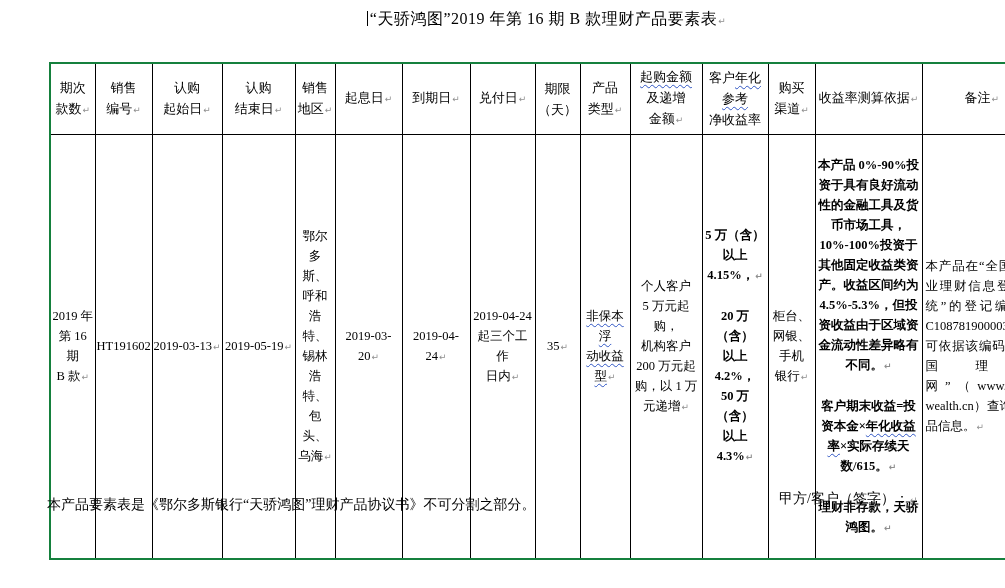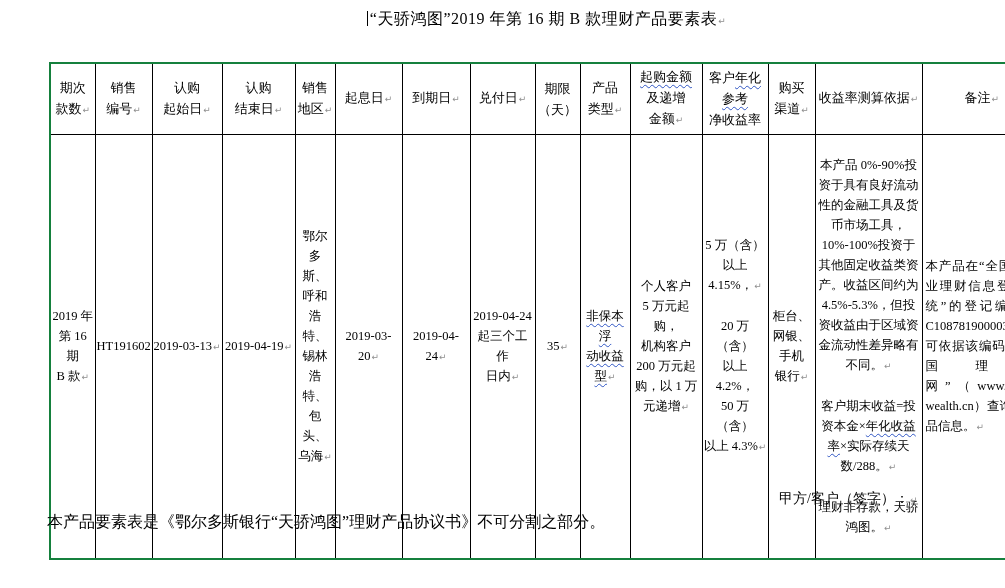--- a/index.html
+++ b/index.html
@@ -12,26 +12,26 @@
         border:2px solid #15803d;}
   th,td{border:1px solid #000;text-align:center;vertical-align:middle;white-space:pre-line;
         font-weight:normal;padding:0 1px;font-size:12.5px;line-height:20px;overflow:hidden;}
   .hrow{height:71px}
   .hrow th{font-size:13px;line-height:21px;}
   .drow{height:348px}
   .wavy{text-decoration-line:underline;text-decoration-style:wavy;text-decoration-color:#2f55c4;
         text-decoration-thickness:1px;text-underline-offset:3px;}
   td.basis{padding:0 2px;}
   td.note{text-align:justify;padding:16px 3px;}
-  .para{margin:0;}
+  .para{margin:0;font-weight:bold;}
   .row-end-mark{position:absolute;left:999px;top:66px;color:#8f8f8f;font-size:10px;
         font-family:"DejaVu Sans",sans-serif;}
   .resize-handle{position:absolute;left:997px;top:483px;width:7px;height:7px;
         border:1px solid #aeaeae;background:#f2f2f2;}
-  .footer-note{position:absolute;left:3px;top:512px;font-size:16px;}
+  .footer-note{position:absolute;left:3px;top:496px;font-size:14px;}
   .sig-block{position:absolute;left:735px;top:489px;font-size:14px;line-height:20px;}
   .sig-line{margin:0 0 11px 0;}
 </style>
 </head>
 <body>
 
 <div id="page">
 
   <div class="title"><span class="caret"></span><span>“天骄鸿图”2019 年第 16 期 B 款理财产品要素表</span><span class="pm">↵</span></div>
 
@@ -82,21 +82,21 @@
 渠道</span><span class="pm">↵</span></th>
       <th><span>收益率测算依据</span><span class="pm">↵</span></th>
       <th><span>备注</span><span class="pm">↵</span></th>
     </tr>
     <tr class="drow">
       <td><span>2019 年
 第 16 期
 B 款</span><span class="pm">↵</span></td>
       <td><span>HT191602</span><span class="pm">↵</span></td>
       <td><span>2019-03-13</span><span class="pm">↵</span></td>
-      <td><span>2019-04-19</span><span class="pm">↵</span></td>
+      <td><span>2019-05-19</span><span class="pm">↵</span></td>
       <td><span>鄂尔
 多斯、
 呼和
 浩特、
 锡林
 浩特、
 包头、
 乌海</span><span class="pm">↵</span></td>
       <td><span>2019-03-20</span><span class="pm">↵</span></td>
       <td><span>2019-04-24</span><span class="pm">↵</span></td>
@@ -120,21 +120,21 @@
 以上 4.2%，
 50 万（含）
 以上 4.3%</span><span class="pm">↵</span></div>
       </td>
       <td><span>柜台、
 网银、
 手机
 银行</span><span class="pm">↵</span></td>
       <td class="basis">
         <div class="para"><span>本产品 0%-90%投资于具有良好流动性的金融工具及货币市场工具，10%-100%投资于其他固定收益类资产。收益区间约为 4.5%-5.3%，但投资收益由于区域资金流动性差异略有不同。</span><span class="pm">↵</span></div>
-        <div class="para"><span>客户期末收益=投资本金×</span><span class="wavy">年化收益率</span><span>×实际存续天数/288。</span><span class="pm">↵</span></div>
+        <div class="para"><span>客户期末收益=投资本金×</span><span class="wavy">年化收益率</span><span>×实际存续天数/615。</span><span class="pm">↵</span></div>
         <div class="para"><span>理财非存款，天骄鸿图。</span><span class="pm">↵</span></div>
       </td>
       <td class="note"><span>本产品在“全国银行业理财信息登记系统”的登记编码为 C1087819000035，可依据该编码在“中国理财网”（www.china-wealth.cn）查询该产品信息。</span><span class="pm">↵</span></td>
     </tr>
   </tbody>
     </table>
 
   <span class="row-end-mark">↵</span>
   <div class="resize-handle"></div>
 

